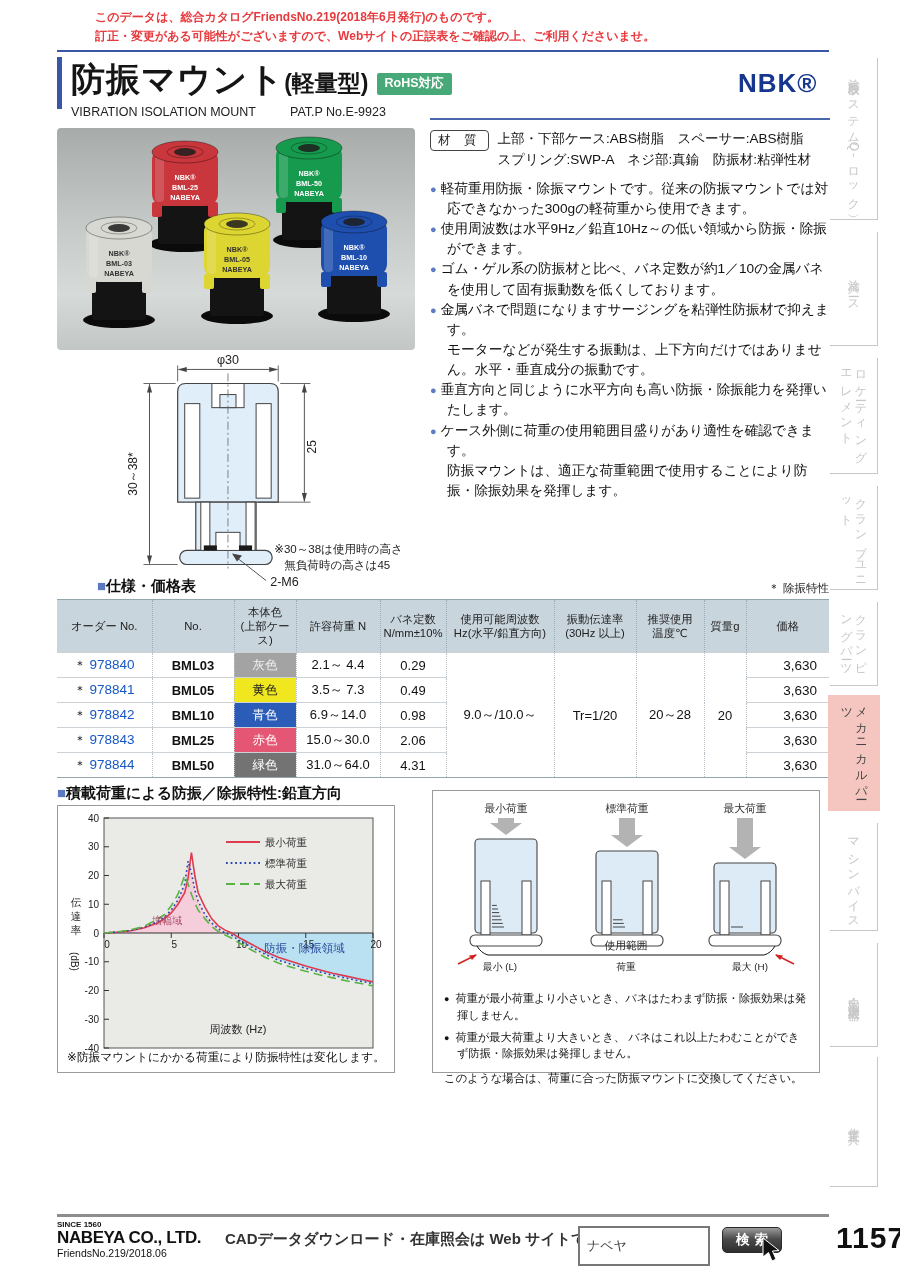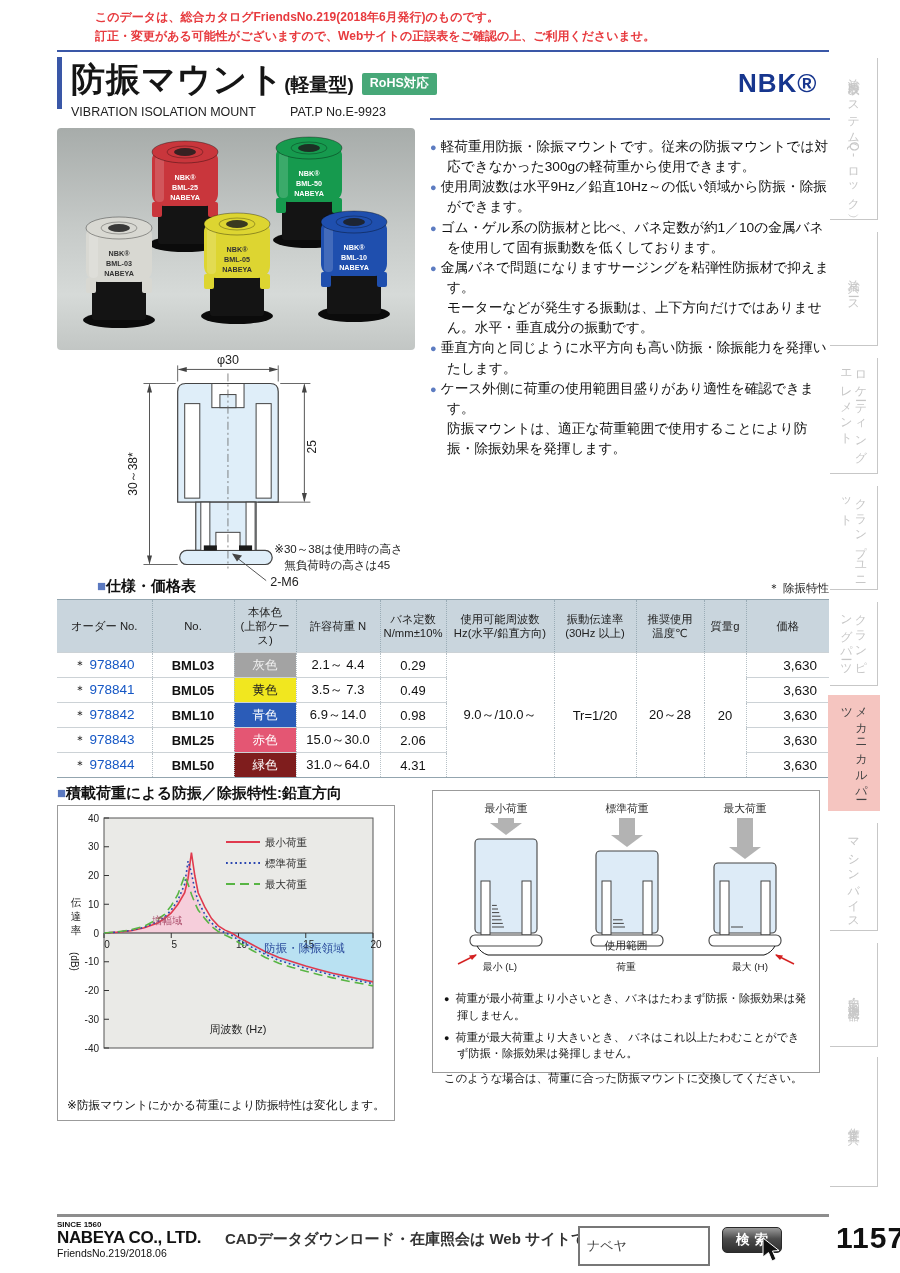--- a/index.html
+++ b/index.html
@@ -9,21 +9,21 @@
 
   
   .notice { left:95px; top:8px; color:#e73a3e; font-size:12px; font-weight:bold; line-height:1.6; }
 
   
   .top-rule { left:57px; top:50px; width:772px; height:2px; background:#3a57a7; }
   .title-block { left:57px; top:57px; display:flex; }
   .title-bar { width:5px; height:52px; background:#3a57a7; margin-right:9px; }
   .title-line { display:flex; align-items:baseline; }
   .title-main { font-size:34px; font-weight:bold; color:#151515; letter-spacing:1px; }
-  .title-variant { font-size:19px; font-weight:bold; color:#151515; }
+  .title-variant { font-size:23px; font-weight:bold; color:#151515; }
   .rohs { background:#47a878; color:#fff; font-size:12.5px; font-weight:bold; padding:2px 8px 3px; border-radius:2px; margin-left:8px; position:relative; top:-4px; }
   .subtitle-line { font-size:12.5px; color:#222; margin-top:2px; display:flex; gap:34px; }
   .brand { left:738px; top:68px; font-size:26px; font-weight:bold; color:#17368e; letter-spacing:1px; }
 
   
   .photo-box { left:57px; top:128px; width:358px; height:222px; border-radius:4px;
     background:linear-gradient(180deg,#a7acaa 0%,#c6cac8 45%,#d6dad8 75%,#c2c6c4 100%); }
   .drawing-box { left:57px; top:353px; width:360px; height:238px; background:#fff; }
 
   
@@ -52,21 +52,21 @@
   table { border-top:1px solid #93a5af; border-bottom:1px solid #93a5af; }
   .order-star { color:#111; font-size:12px; }
   .order-num { color:#1557c5; font-size:13.5px; }
   td.model { font-weight:bold; font-size:13px; }
   td.swatch { font-size:12.5px; }
   td.price { text-align:right; padding-right:12px; font-size:13.5px; }
 
   
   .chart-title { left:57px; top:784px; font-size:15px; font-weight:bold; color:#111; }
   .chart-title .sq { color:#5b79c0; }
-  .chart-box { left:57px; top:805px; width:338px; height:316px; border:1px solid #9b9b9b; background:#fff; }
+  .chart-box { left:57px; top:805px; width:338px; height:268px; border:1px solid #9b9b9b; background:#fff; }
   .chart-note { position:absolute; left:0; bottom:7px; width:100%; text-align:center; font-size:11.7px; color:#111; }
 
   
   .usage-box { left:432px; top:790px; width:388px; height:283px; border:1px solid #9b9b9b; background:#fff; padding:8px 11px 0; }
   .usage-note { font-size:11.2px; color:#111; line-height:1.5; margin-top:5px; padding-left:13px; text-indent:-13px; }
   .usage-note .nb { font-size:9px; margin-right:3px; }
   .usage-conclusion { font-size:11.4px; color:#111; margin-top:9px; }
 
   
   .sidebar { left:828px; top:0; width:72px; height:1273px; }
@@ -238,20 +238,27 @@
           <text x="80" y="120" font-size="12" text-anchor="middle" fill="#222" transform="rotate(-90 80 120)">30～38*</text>
           <line x1="176" y1="201" x2="208" y2="226" stroke="#444" stroke-width="0.9"></line>
           <polygon points="174,199 184,201 179,207" fill="#444"></polygon>
           <text x="212" y="231" font-size="12.5" fill="#222">2-M6</text>
           <text x="216" y="199" font-size="11.5" fill="#222">※30～38は使用時の高さ</text>
           <text x="226" y="214" font-size="11.5" fill="#222">無負荷時の高さは45</text>
         </svg></div>
   </div>
 
   <div class="abs right-col">
+    <div class="materials">
+      <span class="mat-label">材 質</span>
+      <div class="mat-text">
+        <div>上部・下部ケース:ABS樹脂　スペーサー:ABS樹脂</div>
+        <div>スプリング:SWP-A　ネジ部:真鍮　防振材:粘弾性材</div>
+      </div>
+    </div>
     <ul class="features">
         <li><span class="dot">●</span>軽荷重用防振・除振マウントです。従来の防振マウントでは対応できなかった300gの軽荷重から使用できます。</li>
         <li><span class="dot">●</span>使用周波数は水平9Hz／鉛直10Hz～の低い領域から防振・除振ができます。</li>
         <li><span class="dot">●</span>ゴム・ゲル系の防振材と比べ、バネ定数が約1／10の金属バネを使用して固有振動数を低くしております。</li>
         <li><span class="dot">●</span>金属バネで問題になりますサージングを粘弾性防振材で抑えます。</li>
         <li class="cont">モーターなどが発生する振動は、上下方向だけではありません。水平・垂直成分の振動です。</li>
         <li><span class="dot">●</span>垂直方向と同じように水平方向も高い防振・除振能力を発揮いたします。</li>
         <li><span class="dot">●</span>ケース外側に荷重の使用範囲目盛りがあり適性を確認できます。</li>
         <li class="cont">防振マウントは、適正な荷重範囲で使用することにより防振・除振効果を発揮します。</li>
       </ul>
@@ -328,21 +335,21 @@
             <td><span class="order-star">＊</span> <span class="order-num">978843</span></td>
             <td class="model">BML25</td>
             <td class="swatch" style="background: rgb(228, 86, 115); color: #ffffff;">赤色</td>
             <td>15.0～30.0</td>
             <td>2.06</td>
             <td class="price">3,630</td>
           </tr>
           <tr>
             <td><span class="order-star">＊</span> <span class="order-num">978844</span></td>
             <td class="model">BML50</td>
-            <td class="swatch" style="background: #7f1d1d; color: rgb(255, 255, 255);">緑色</td>
+            <td class="swatch" style="background: #737373; color: rgb(255, 255, 255);">緑色</td>
             <td>31.0～64.0</td>
             <td>4.31</td>
             <td class="price">3,630</td>
           </tr>
         </tbody>
     </table>
   </div>
 
   <div class="abs chart-title"><span class="sq">■</span><span>積載荷重による防振／除振特性:鉛直方向</span></div>
   <div class="abs chart-box">

